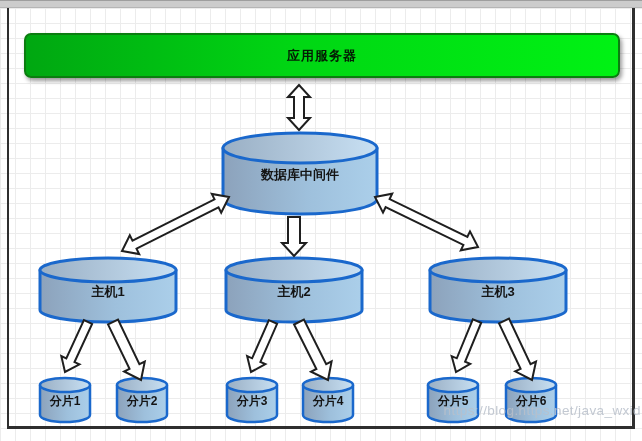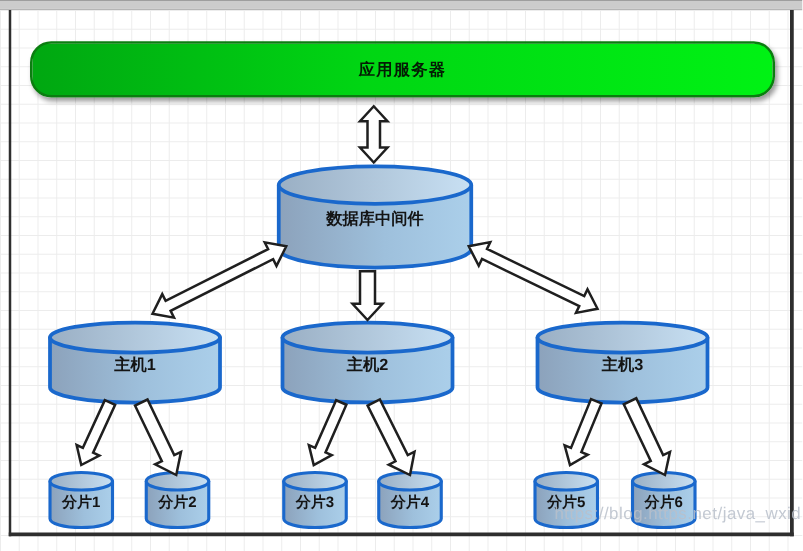--- a/index.html
+++ b/index.html
@@ -21,21 +21,21 @@
       linear-gradient(to bottom,#ececec 1px,transparent 1px);
     background-size:15px 15px;
   }
   .frame{position:absolute;background:#2e2e2e;}
   .frame-left{left:7px;top:8px;width:2px;height:421px;}
   .frame-right{left:632px;top:8px;width:3px;height:421px;}
   .frame-bottom{left:7px;top:426px;width:628px;height:3px;}
   .app-box{
     position:absolute;left:24px;top:33px;width:592px;height:41px;
     border:2px solid var(--app-border,#0b7d10);
-    border-radius:17px;
+    border-radius:7px;
     background:linear-gradient(90deg,var(--app-g1,#00a711) 0%,#00d613 45%,var(--app-g2,#00f214) 100%);
     box-shadow:2px 3px 4px rgba(0,0,0,0.40);
     display:flex;align-items:center;justify-content:center;
   }
   .app-box span{
     font-size:13px;font-weight:600;color:#041c04;letter-spacing:1px;
   }
   svg.diagram{position:absolute;left:0;top:0;}
   svg.diagram text{
     font-family:"Liberation Sans","DejaVu Sans",sans-serif;

